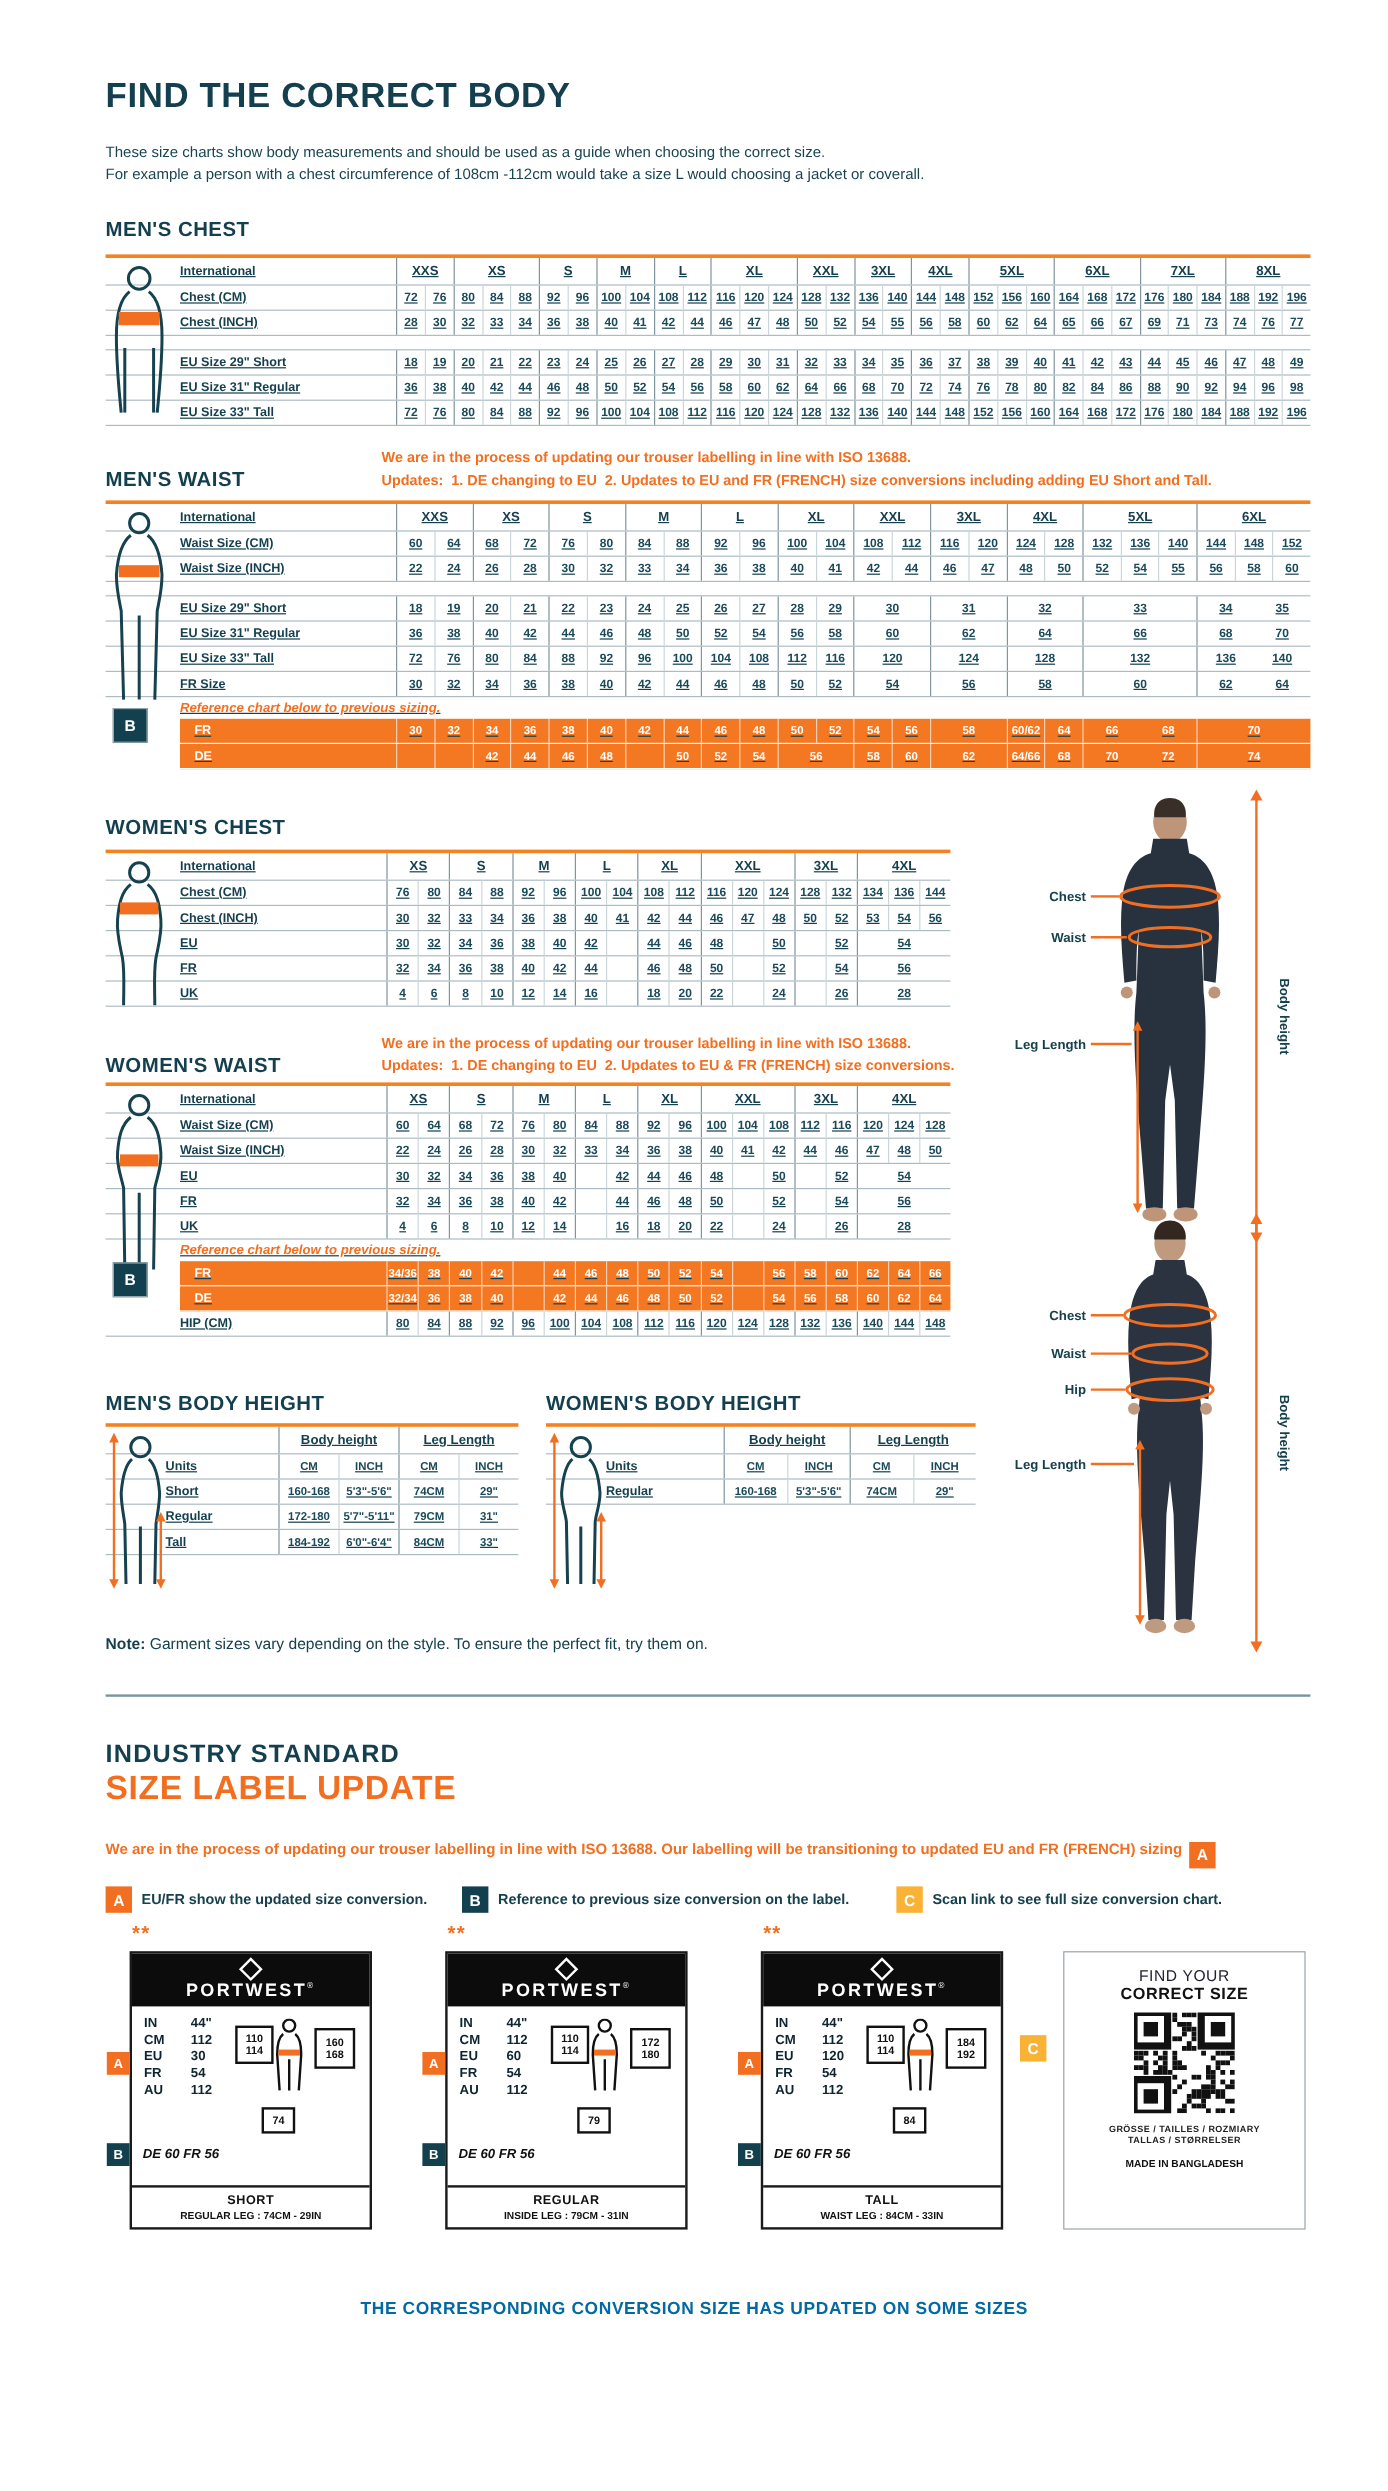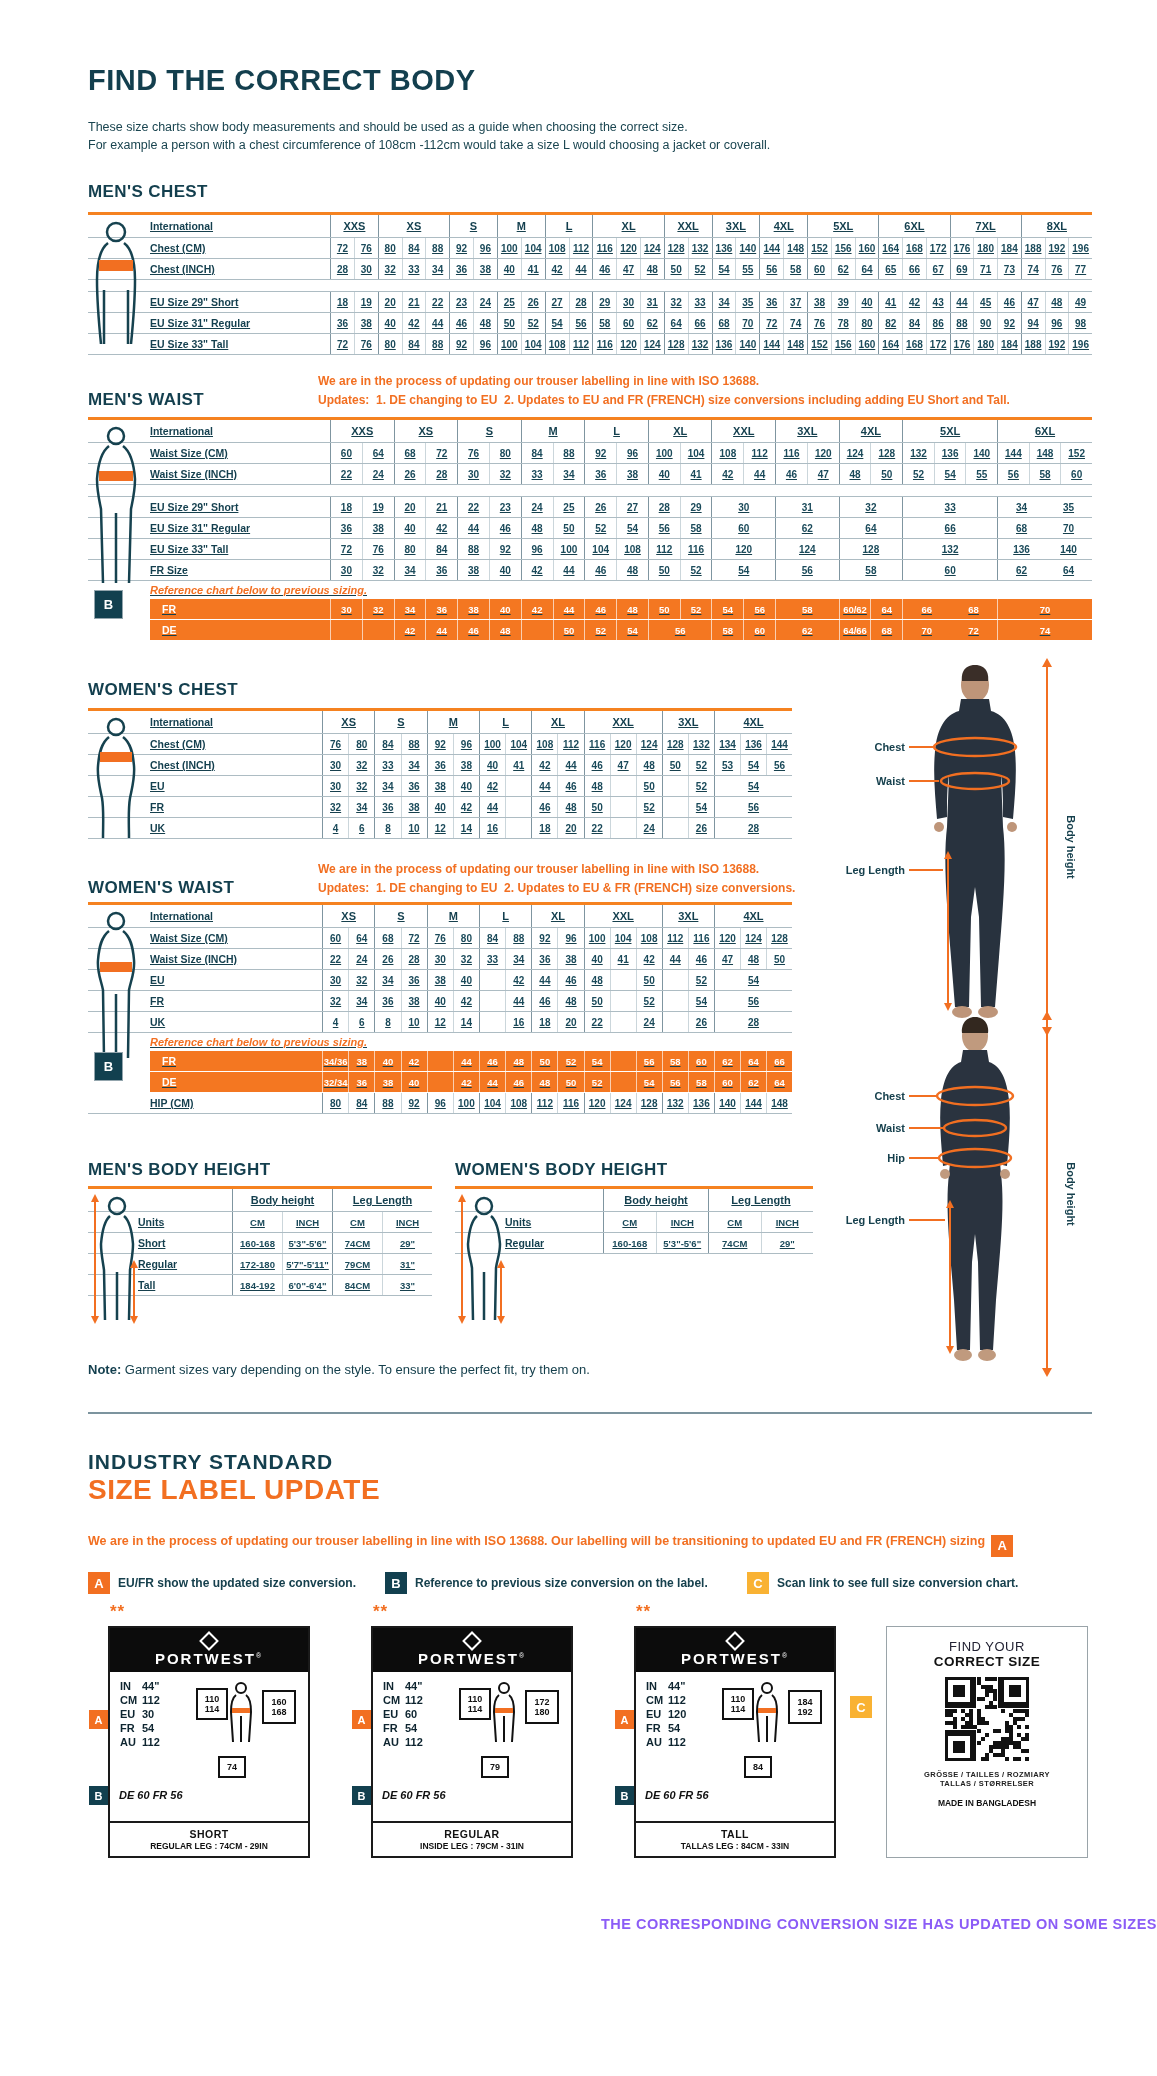--- a/index.html
+++ b/index.html
@@ -57,42 +57,42 @@
   
   .stars{position:absolute;color:#F26F21;font-size:17px;font-weight:800;letter-spacing:1px;}
   .card{position:absolute;top:1626px;width:202px;height:232px;border:2px solid #1a1a1a;
         background:#fff;box-sizing:border-box;}
   .card-head{height:44px;background:#0c0c0c;display:flex;flex-direction:column;
              align-items:center;justify-content:center;}
   .pw-diamond{width:10px;height:10px;border:2px solid #fff;transform:rotate(45deg);margin-bottom:3px;}
   .pw-name{color:#fff;font-size:15px;font-weight:800;letter-spacing:2px;line-height:1;}
   .pw-name sup{font-size:7px;font-weight:400;}
   .crow{position:absolute;left:10px;display:flex;font-size:11px;font-weight:bold;color:#0E2530;}
-  .crow .ck{width:22px;}
+  .crow .ck{width:39px;}
   .mbox{position:absolute;border:2px solid #111;font-size:9px;font-weight:bold;color:#111;
         display:flex;flex-direction:column;align-items:center;justify-content:center;line-height:1.15;
         background:#fff;}
   .prev{position:absolute;left:9px;top:161px;font-style:italic;font-weight:bold;font-size:11px;color:#111;}
   .card-foot{position:absolute;left:0;right:0;bottom:0;height:33px;border-top:2px solid #1a1a1a;
              display:flex;flex-direction:column;align-items:center;justify-content:center;gap:1px;}
   .fit{font-size:10.5px;font-weight:800;color:#111;letter-spacing:.5px;}
   .legtxt{font-size:8.5px;font-weight:bold;color:#111;}
   .a-pos{left:-21px;top:82px;} .b-pos{left:-21px;top:158px;}
   
   .qr-card{position:absolute;left:886px;top:1626px;width:202px;height:232px;border:1.5px solid #9aa4a9;
            background:#fff;box-sizing:border-box;display:flex;flex-direction:column;align-items:center;}
   .qr1{font-size:13px;color:#223;margin-top:12px;letter-spacing:.5px;}
   .qr2{font-size:13.5px;font-weight:800;color:#111;letter-spacing:.5px;}
   .langs{font-size:7.5px;font-weight:bold;color:#222;letter-spacing:.4px;}
   .made{font-size:8.5px;font-weight:800;color:#111;margin-top:10px;}
   
   .bot1{position:absolute;left:0;width:1157px;text-align:center;font-size:17px;font-weight:800;
         letter-spacing:.8px;color:#133F4E;}
-  .bot2{position:absolute;left:0;width:1157px;text-align:right;font-size:14.5px;font-weight:700;
-        letter-spacing:.5px;color:#8b5cf6;}
+  .bot2{position:absolute;left:0;width:1157px;text-align:center;font-size:14.5px;font-weight:700;
+        letter-spacing:.5px;color:#0369a1;}
   svg text{font-family:"Liberation Sans",sans-serif;}
 </style>
 </head>
 <body>
 
 <div class="page">
 
   <h1 class="title">FIND THE CORRECT BODY</h1>
   <p class="sub" style="top:120px">These size charts show body measurements and should be used as a guide when choosing the correct size.</p>
   <p class="sub" style="top:138px">For example a person with a chest circumference of 108cm -112cm would take a size L would choosing a jacket or coverall.</p>
@@ -1725,21 +1725,21 @@
     <div class="mbox" style="left:152px;top:62px;width:30px;height:30px">
         <span>184</span>
         <span>192</span>
       </div>
     <div class="mbox" style="left:108px;top:128px;width:24px;height:18px">
         <span>84</span>
       </div>
     <div class="prev">DE 60 FR 56</div>
     <div class="card-foot">
       <span class="fit">TALL</span>
-        <span class="legtxt">TALLAS LEG : 84CM - 33IN</span>
+        <span class="legtxt">WAIST LEG : 84CM - 33IN</span>
     </div>
     <span class="badge bg-a b19 a-pos">A</span>
     <span class="badge bg-b b19 b-pos">B</span>
   </div>
 
   <span class="badge bg-c b22" style="left:850px;top:1696px">C</span>
   <div class="qr-card">
     <span class="qr1">FIND YOUR</span>
     <span class="qr2">CORRECT SIZE</span>
     <svg width="84" height="84" viewBox="0 0 84 84" style="margin-top:8px" fill="#111">

